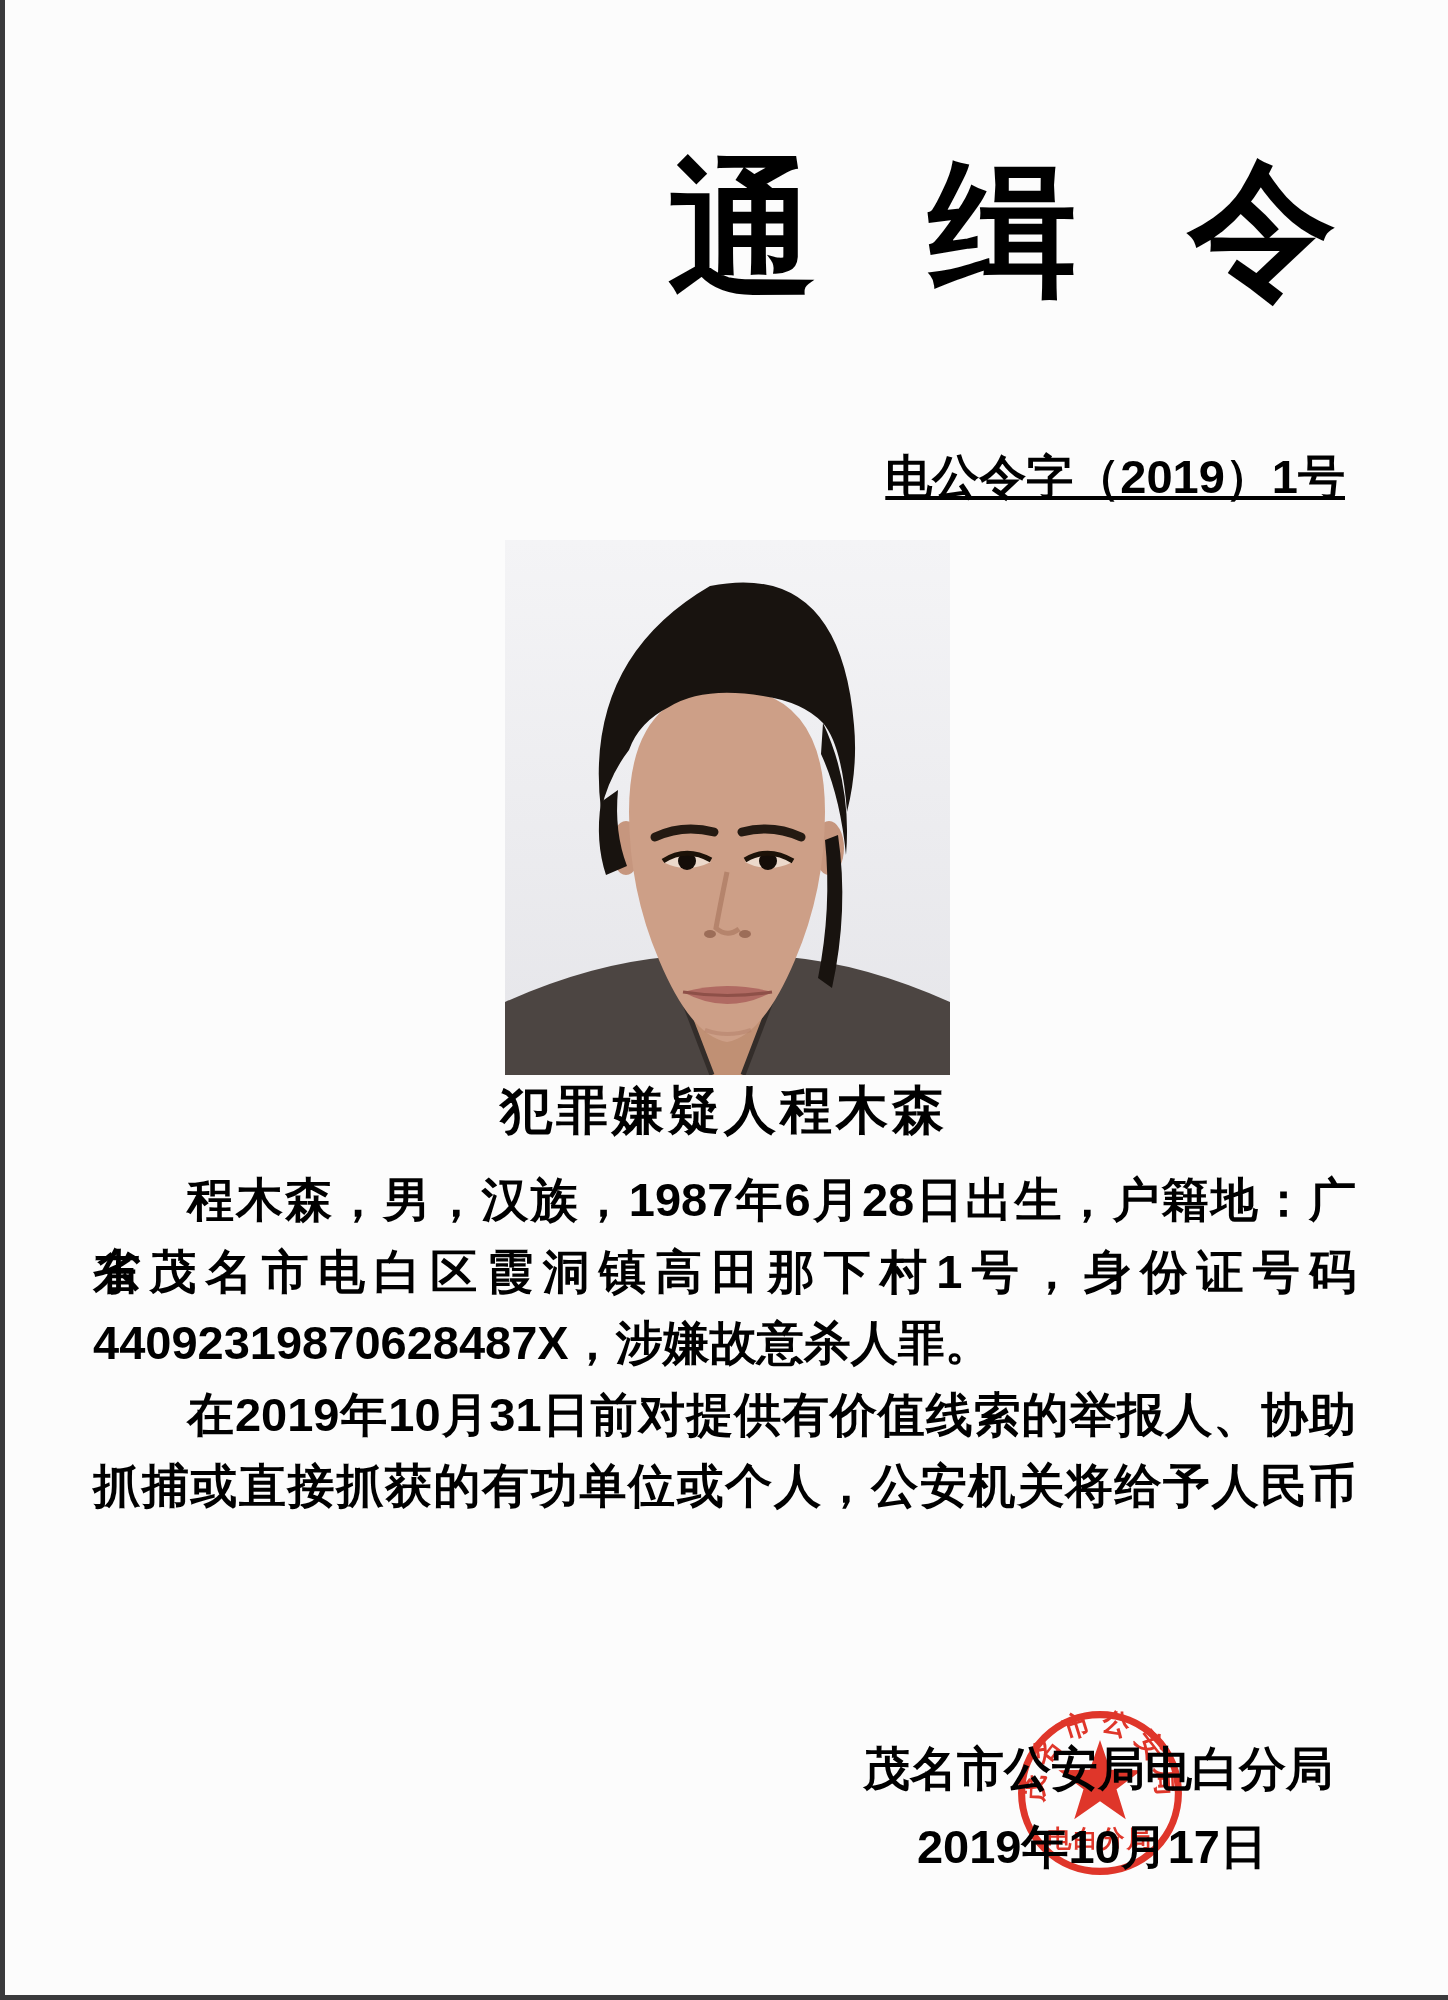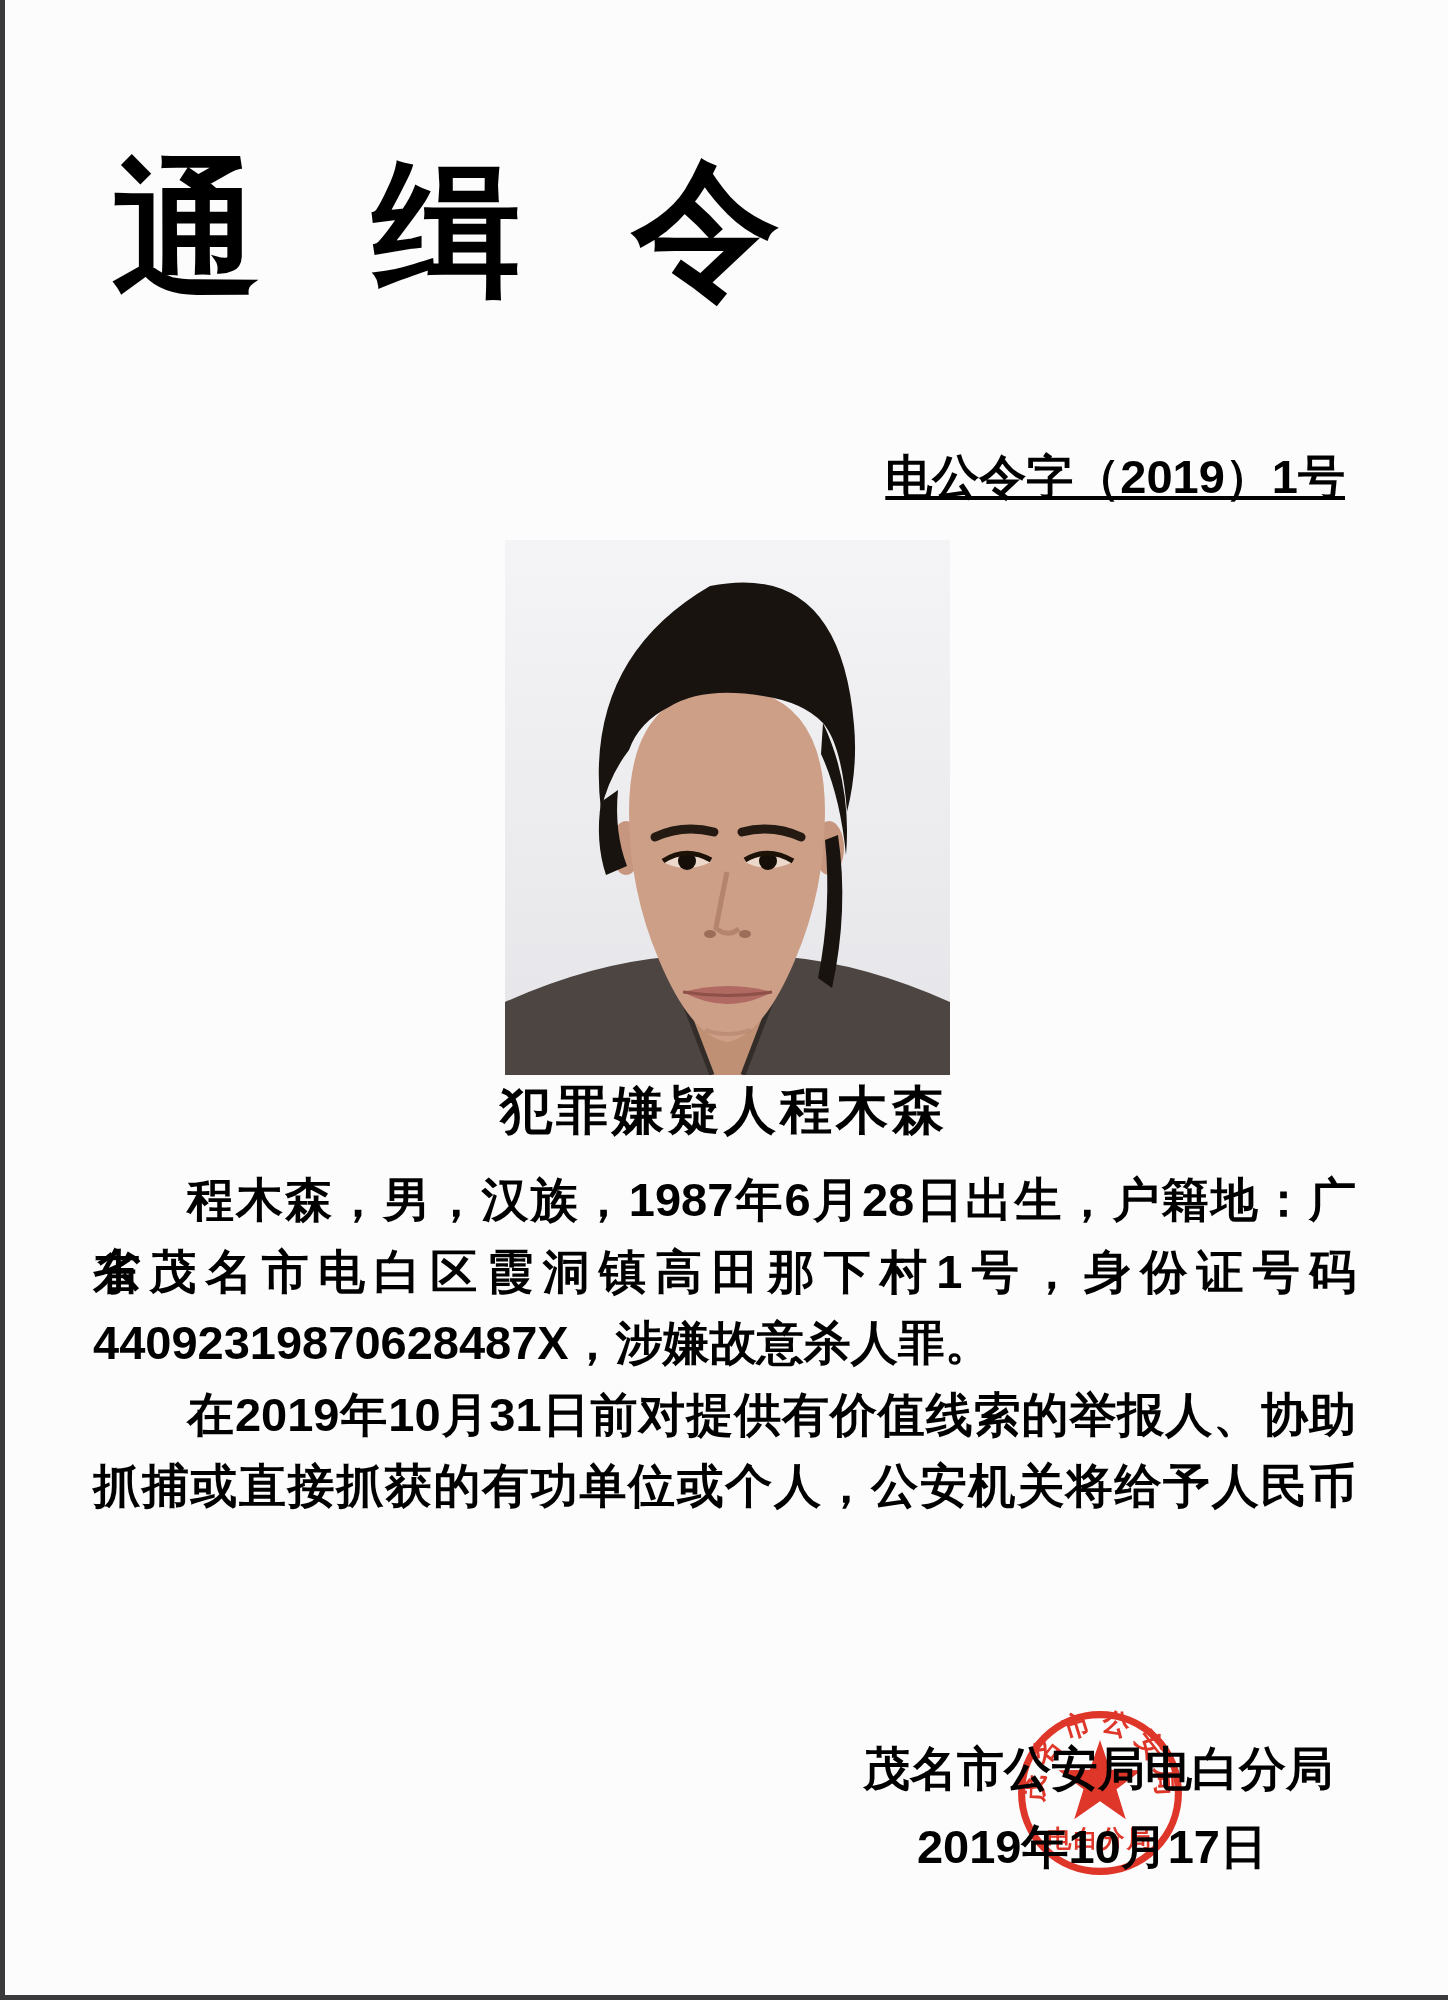--- a/index.html
+++ b/index.html
@@ -9,21 +9,21 @@
     background:#fcfcfc;
     color:#000;
     font-family:"Liberation Sans", sans-serif;
     overflow:hidden;
   }
   .edge-left  { position:absolute; left:0; top:0; width:5px; height:2000px; background:#3a3a3c; }
   .edge-bottom{ position:absolute; left:0; bottom:0; width:1448px; height:5px; background:#3a3a3c; }
 
   .title {
     position:absolute; top:148px; left:0; width:100%;
-    text-align:left; font-size:148px; font-weight:bold; line-height:1.1;
+    text-align:right; font-size:148px; font-weight:bold; line-height:1.1;
     letter-spacing:112px; text-indent:112px; white-space:nowrap;
   }
   .doc-number {
     position:absolute; top:446px; right:103px;
     font-size:47px; font-weight:bold; white-space:nowrap;text-decoration:underline;
   }
   .photo-frame {
     position:absolute; left:505px; top:540px; width:445px; height:535px;
   }
   .photo-frame svg { display:block; width:100%; height:100%; }

